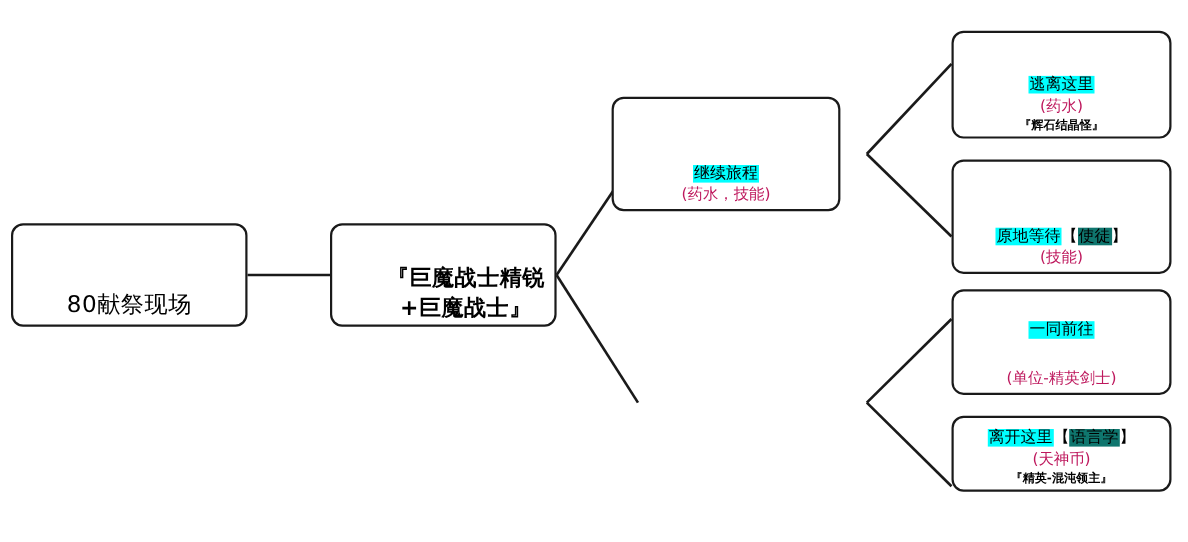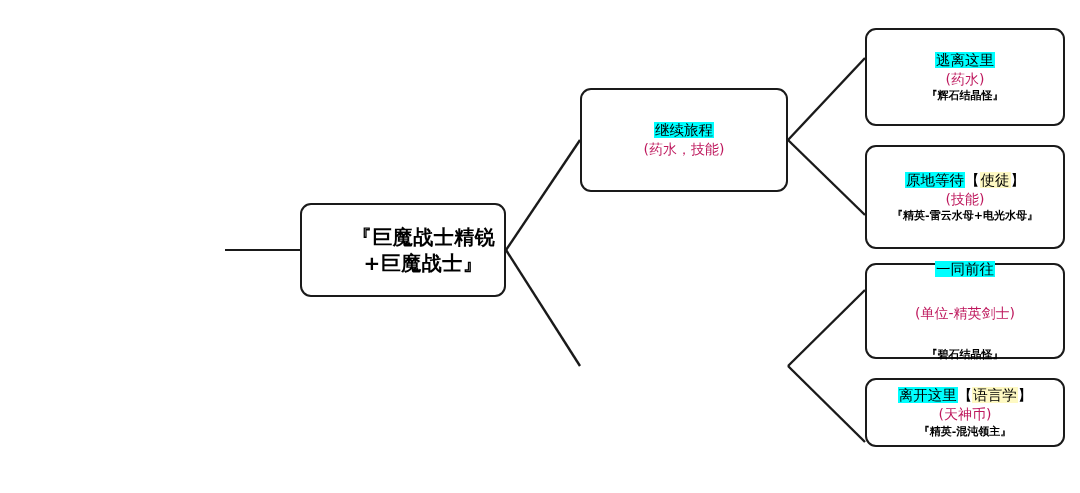--- a/index.html
+++ b/index.html
@@ -35,21 +35,21 @@
 
   .node {
     position: absolute;
     box-sizing: border-box;
     border: 2.2px solid #1a1a1a;
     border-radius: 11px;
     background: #ffffff;
     display: flex;
     flex-direction: column;
     align-items: center;
-    justify-content: center;
+    justify-content: flex-end;
     text-align: center;
     line-height: 1.32;
     padding: 3px 7px;
   }
 
   
   .node.plain {
     font-size: 21px;
     letter-spacing: 0.5px;
   }
@@ -75,21 +75,21 @@
     font-size: 11px;
     font-weight: bold;
     line-height: 1.3;
   }
 
   .hl-cyan {
     background: #00ffff;
     padding: 0 1px;
   }
   .hl-green {
-    background: #fef9c3;
+    background: #0f766e;
     padding: 0 1px;
   }
   .brk { background: transparent; }
 </style>
 </head>
 <body>
 
 <div id="canvas">
 
   <svg id="edges" viewBox="0 0 1080 493" width="1080" height="493">
@@ -100,55 +100,56 @@
 
     <line x1="506" y1="250" x2="580" y2="366" stroke="#1a1a1a" stroke-width="2.4"></line>
 
     <line x1="788" y1="140" x2="865" y2="58" stroke="#1a1a1a" stroke-width="2.4"></line>
     <line x1="788" y1="140" x2="865" y2="215" stroke="#1a1a1a" stroke-width="2.4"></line>
 
     <line x1="788" y1="366" x2="865" y2="290" stroke="#1a1a1a" stroke-width="2.4"></line>
     <line x1="788" y1="366" x2="865" y2="442" stroke="#1a1a1a" stroke-width="2.4"></line>
   </svg>
 
+  <div class="node plain" style="left:10px; top:203px; width:215px; height:94px;">
+    <div>80献祭现场</div>
+  </div>
 
   <div class="node plain bold" style="left:300px; top:203px; width:206px; height:94px; font-size:20px;padding-left:48px;">
     <div>『巨魔战士精锐+巨魔战士』</div>
   </div>
 
-  <div class="node" style="left:580px; top:88px; width:208px; height:104px;">
+  <div class="node" style="left:556px; top:88px; width:208px; height:104px;">
     <div class="line-title">
       <span class="hl-cyan">继续旅程</span>
     </div>
     <div class="line-sub">(药水，技能)</div>
   </div>
 
 
   <div class="node" style="left:865px; top:28px; width:200px; height:98px;">
     <div class="line-title">
       <span class="hl-cyan">逃离这里</span>
     </div>
     <div class="line-sub">(药水)</div>
     <div class="line-main">『辉石结晶怪』</div>
   </div>
 
   <div class="node" style="left:865px; top:145px; width:200px; height:104px;">
     <div class="line-title">
       <span class="hl-cyan">原地等待</span><span class="brk">【</span><span class="hl-green">使徒</span><span class="brk">】</span>
     </div>
     <div class="line-sub">(技能)</div>
-    <div class="line-main">『精英-雷云水母+电光水母』</div>
   </div>
 
   <div class="node" style="left:865px; top:263px; width:200px; height:96px;gap:25px;">
     <div class="line-title">
       <span class="hl-cyan">一同前往</span>
     </div>
     <div class="line-sub">(单位-精英剑士)</div>
-    <div class="line-main">『碧石结晶怪』</div>
   </div>
 
   <div class="node" style="left:865px; top:378px; width:200px; height:69px;">
     <div class="line-title">
       <span class="hl-cyan">离开这里</span><span class="brk">【</span><span class="hl-green">语言学</span><span class="brk">】</span>
     </div>
     <div class="line-sub">(天神币)</div>
     <div class="line-main">『精英-混沌领主』</div>
   </div>
 

